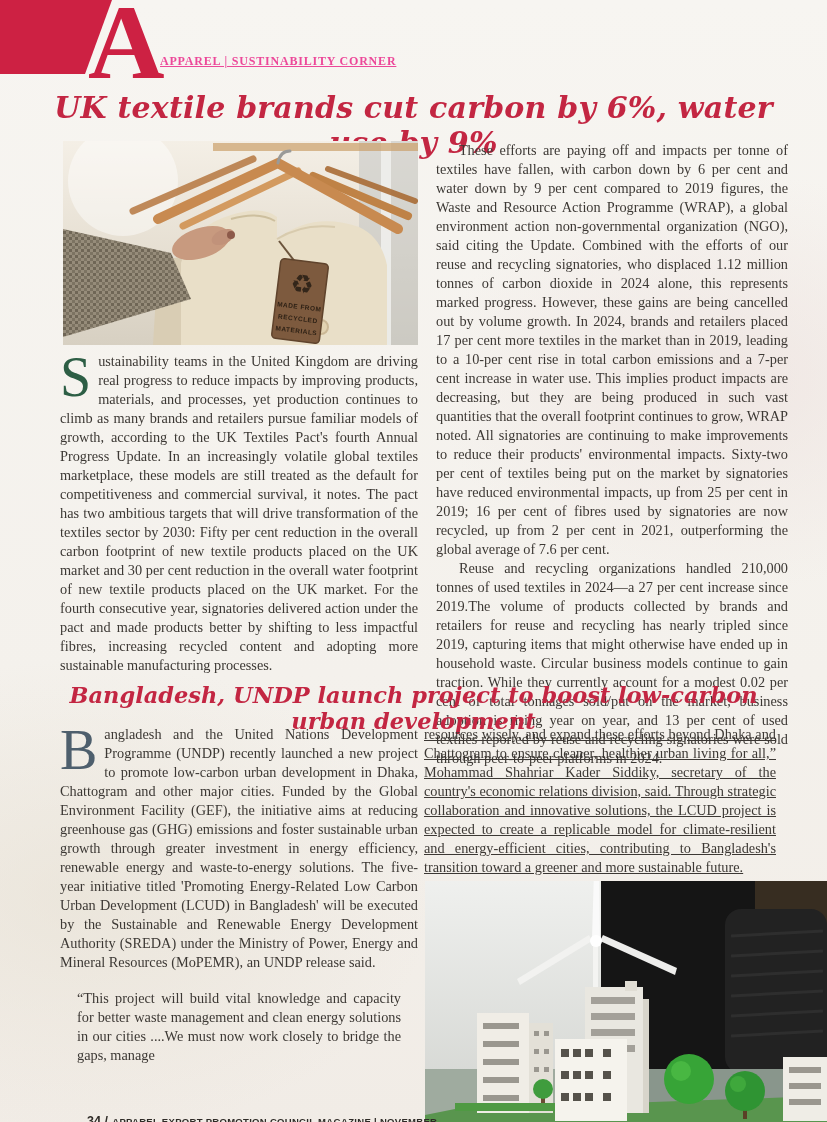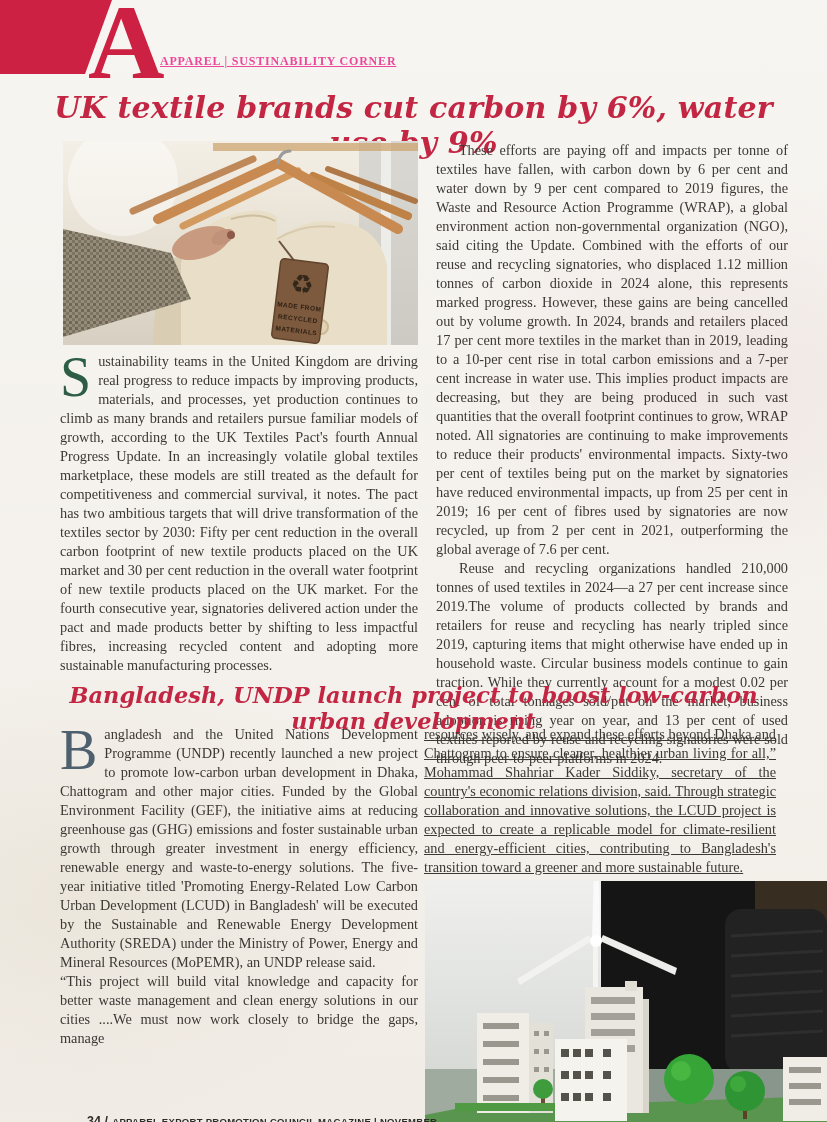--- a/index.html
+++ b/index.html
@@ -124,21 +124,21 @@
 
 <div class="abs body-text col-a1-right">
   <p class="indent" style="margin:0;">These efforts are paying off and impacts per tonne of textiles have fallen, with carbon down by 6 per cent and water down by 9 per cent compared to 2019 figures, the Waste and Resource Action Programme (WRAP), a global environment action non-governmental organization (NGO), said citing the Update. Combined with the efforts of our reuse and recycling signatories, who displaced 1.12 million tonnes of carbon dioxide in 2024 alone, this represents marked progress. However, these gains are being cancelled out by volume growth. In 2024, brands and retailers placed 17 per cent more textiles in the market than in 2019, leading to a 10-per cent rise in total carbon emissions and a 7-per cent increase in water use. This implies product impacts are decreasing, but they are being produced in such vast quantities that the overall footprint continues to grow, WRAP noted. All signatories are continuing to make improvements to reduce their products' environmental impacts. Sixty-two per cent of textiles being put on the market by signatories have reduced environmental impacts, up from 25 per cent in 2019; 16 per cent of fibres used by signatories are now recycled, up from 2 per cent in 2021, outperforming the global average of 7.6 per cent.</p>
   <p class="indent" style="margin:0;">Reuse and recycling organizations handled 210,000 tonnes of used textiles in 2024—a 27 per cent increase since 2019.The volume of products collected by brands and retailers for reuse and recycling has nearly tripled since 2019, capturing items that might otherwise have ended up in household waste. Circular business models continue to gain traction. While they currently account for a modest 0.02 per cent of total tonnages sold/put on the market, business adoption is rising year on year, and 13 per cent of used textiles reported by reuse and recycling signatories were sold through peer-to-peer platforms in 2024.</p>
 </div>
 
 <div class="abs headline" id="title2">Bangladesh, UNDP launch project to boost low-carbon urban development</div>
 
 <div class="abs body-text col-a2-left">
   <p style="margin:0;"><span class="dropcap slate">B</span><span>angladesh and the United Nations Development Programme (UNDP) recently launched a new project to promote low-carbon urban development in Dhaka, Chattogram and other major cities. Funded by the Global Environment Facility (GEF), the initiative aims at reducing greenhouse gas (GHG) emissions and foster sustainable urban growth through greater investment in energy efficiency, renewable energy and waste-to-energy solutions. The five-year initiative titled 'Promoting Energy-Related Low Carbon Urban Development (LCUD) in Bangladesh' will be executed by the Sustainable and Renewable Energy Development Authority (SREDA) under the Ministry of Power, Energy and Mineral Resources (MoPEMR), an UNDP release said.</span></p>
-  <p class="gap-top" style="margin:0;">“This project will build vital knowledge and capacity for better waste management and clean energy solutions in our cities ....We must now work closely to bridge the gaps, manage</p>
+  <p class="gap-top" style="margin:17px;">“This project will build vital knowledge and capacity for better waste management and clean energy solutions in our cities ....We must now work closely to bridge the gaps, manage</p>
 </div>
 
 <div class="abs body-text col-a2-right">
   <p style="margin:0;">resources wisely, and expand these efforts beyond Dhaka and Chattogram to ensure cleaner, healthier urban living for all,” Mohammad Shahriar Kader Siddiky, secretary of the country's economic relations division, said. Through strategic collaboration and innovative solutions, the LCUD project is expected to create a replicable model for climate-resilient and energy-efficient cities, contributing to Bangladesh's transition toward a greener and more sustainable future.</p>
 </div>
 
 <div class="abs" id="photo2">
   <svg width="402" height="241" viewBox="0 0 402 241">
     <defs>
       <linearGradient id="wall" x1="0" y1="0" x2="0" y2="1">

